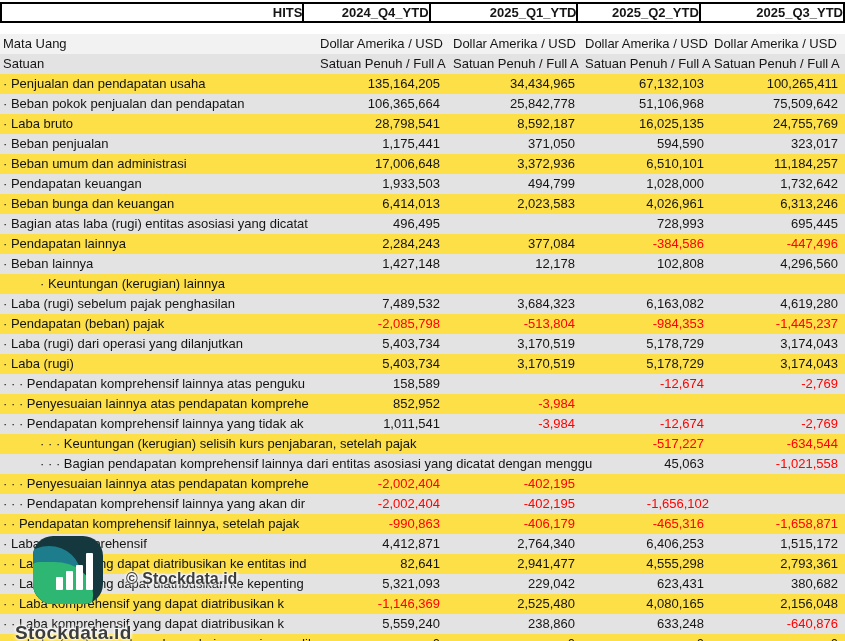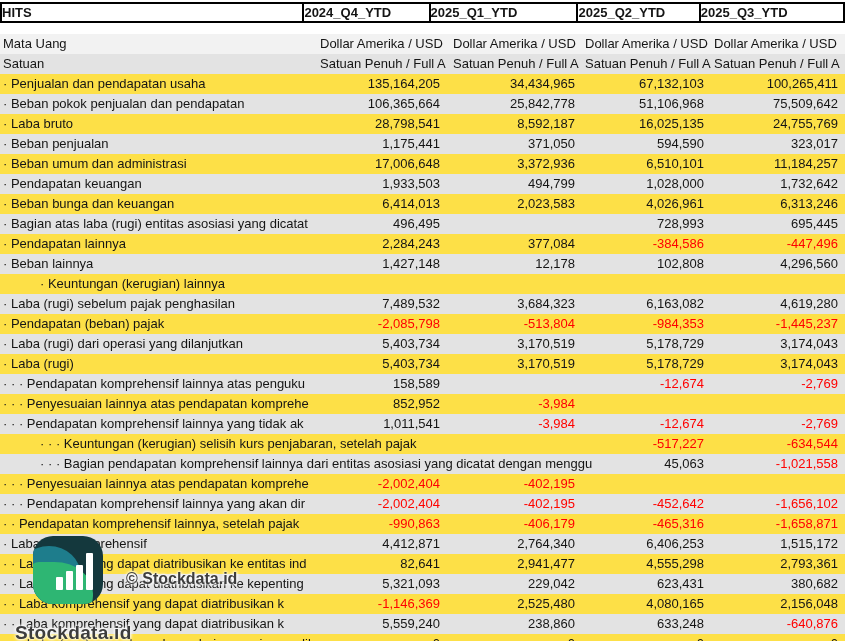--- a/index.html
+++ b/index.html
@@ -9,21 +9,21 @@
   }
   
   .header{
     position:absolute;top:2px;left:0;width:845px;height:21px;
     display:flex;box-sizing:border-box;
     border-top:2px solid #000;border-bottom:2px solid #000;border-left:2px solid #000;
     font-weight:bold;background:#fff;
   }
   .hcell{
     box-sizing:border-box;border-right:2px solid #000;
-    text-align:left;line-height:17px;overflow:hidden;white-space:nowrap;
+    text-align:right;line-height:17px;overflow:hidden;white-space:nowrap;
   }
   .hc0{width:319px}.hc1{width:133px}.hc2{width:156px}.hc3{width:129px}.hc4{width:152px}
   
   .tbody{position:absolute;top:23px;left:0;width:845px;}
   .row{display:flex;height:20px;line-height:20px;white-space:nowrap;background:#fde047;}
   .row.shade{background:var(--stripe,#e3e3e3);}
   .row.shade-light{background:var(--stripe-light,#f2f2f2);margin-top:11px;}
   .cell{box-sizing:border-box;flex:none;overflow:hidden;}
   .label{width:319px;padding-left:3px;}
   .label.wide{overflow:visible;position:relative;z-index:1;padding-left:40px;}
@@ -227,21 +227,20 @@
         <div class="cell label">· · · Penyesuaian lainnya atas pendapatan komprehe</div>
         <div class="cell v v1 neg">-2,002,404</div>
         <div class="cell v v2 neg">-402,195</div>
         <div class="cell v v3"></div>
         <div class="cell v v4"></div>
       </div>
       <div class="row shade">
         <div class="cell label">· · · Pendapatan komprehensif lainnya yang akan dir</div>
         <div class="cell v v1 neg">-2,002,404</div>
         <div class="cell v v2 neg">-402,195</div>
-        <div class="cell v v3 neg">-452,642</div>
         <div class="cell v v4 neg">-1,656,102</div>
       </div>
       <div class="row">
         <div class="cell label">· · Pendapatan komprehensif lainnya, setelah pajak</div>
         <div class="cell v v1 neg">-990,863</div>
         <div class="cell v v2 neg">-406,179</div>
         <div class="cell v v3 neg">-465,316</div>
         <div class="cell v v4 neg">-1,658,871</div>
       </div>
       <div class="row shade">

